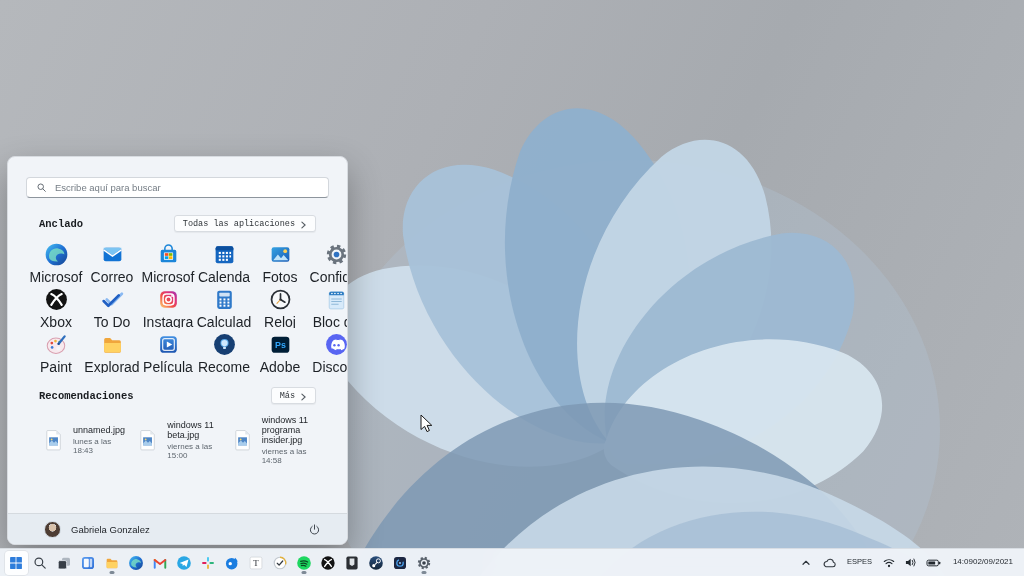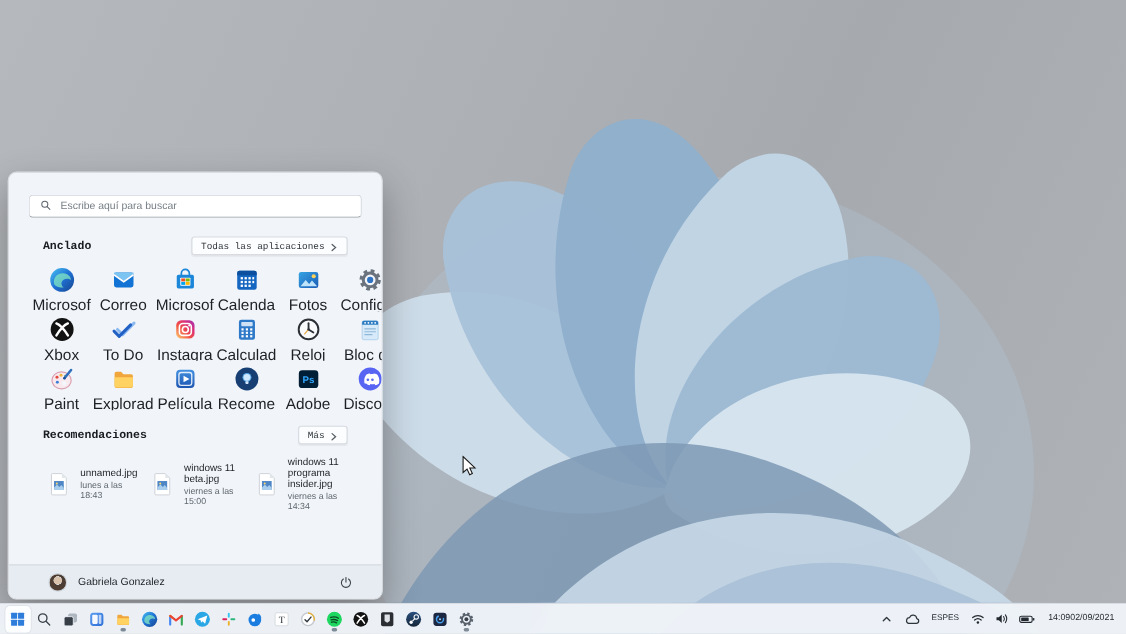--- a/index.html
+++ b/index.html
@@ -438,21 +438,21 @@
               <svg viewBox="0 0 20 24">
                 <path d="M3 1.5 h9.5 L17 6 V22 a1 1 0 0 1 -1 1 H3 a1 1 0 0 1 -1-1 V2.5 a1 1 0 0 1 1-1 z" fill="#fff" stroke="#c3c9cf" stroke-width=".8"></path>
                 <path d="M12.5 1.5 V6 H17 Z" fill="#e2e7ec"></path>
                 <rect x="4.6" y="9" width="9.8" height="9" fill="#4f86c6"></rect>
                 <path d="M4.6 15.6 l3-3 2.4 2.4 2-2 2.4 3 V18 h-9.8 z" fill="#a9cdec"></path>
                 <circle cx="7.4" cy="11.4" r="1" fill="#ffd96a"></circle>
               </svg>
             </span>
           <span>
               <div class="rec-name">windows 11 programa insider.jpg</div>
-          <div class="rec-meta">viernes a las 14:34</div>
+          <div class="rec-meta">viernes a las 14:58</div>
             </span>
         </div>
 
 
 
       </div>
     </div>
 
     <div class="user-bar">
       <div class="user">

